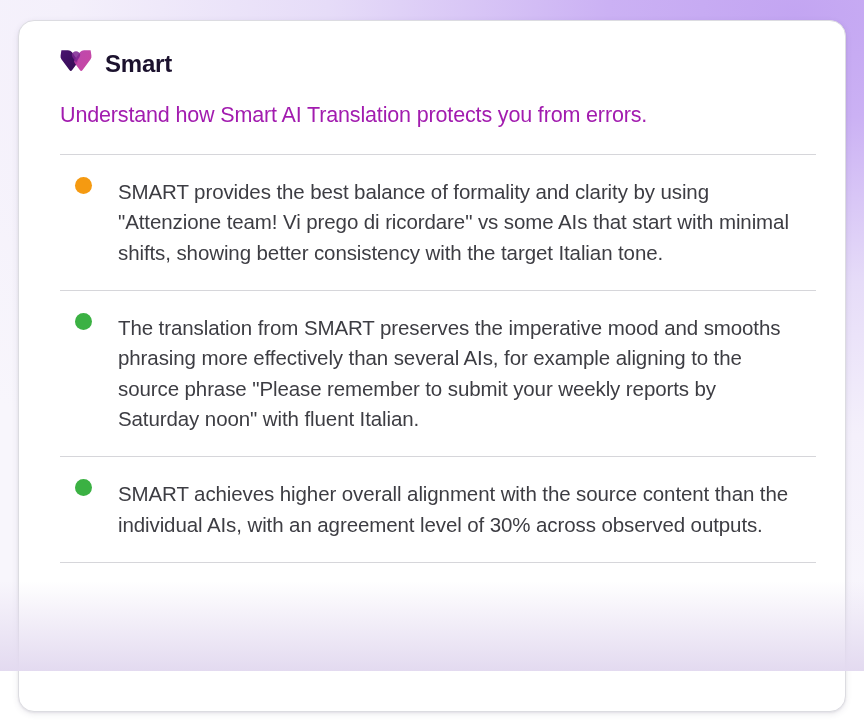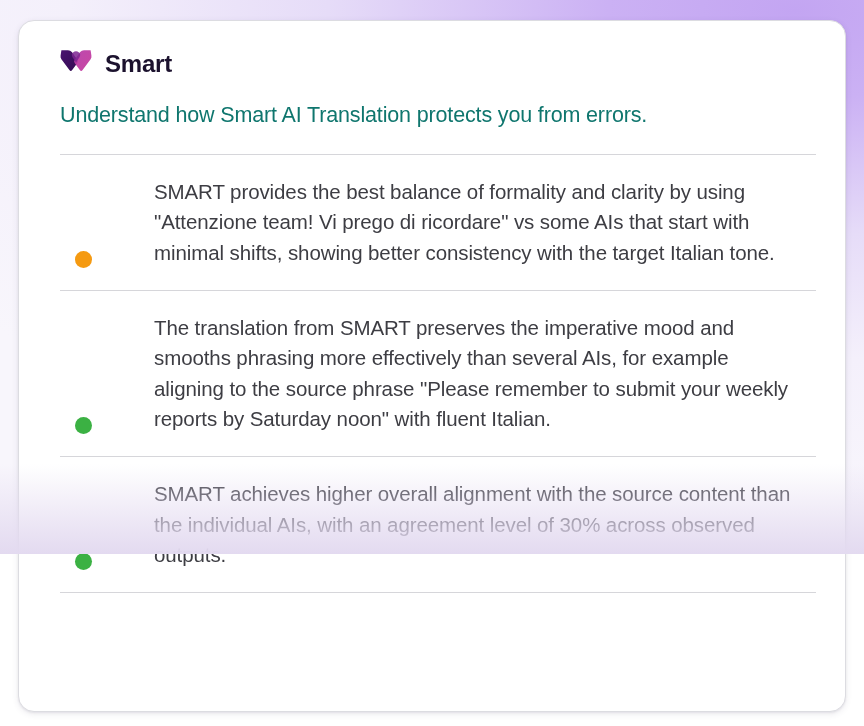--- a/index.html
+++ b/index.html
@@ -12,21 +12,21 @@
   }
   body {
     font-family: "Liberation Sans", sans-serif;
     background: #ffffff;
   }
 
   
   .backdrop {
     position: relative;
     width: 864px;
-    height: 554px;
+    height: 671px;
     background:
       radial-gradient(120% 90% at 92% 2%, #c3a5f2 0%, #cbb1f4 18%, #e6dcf8 45%, #f4f0fb 70%, #f8f6fc 100%),
       linear-gradient(170deg, #efe8fa 0%, #f7f4fc 35%, #f3eefb 72%, #e4dcf2 100%);
   }
   .backdrop::after {
     content: "";
     position: absolute;
     left: 0; right: 0; bottom: 0;
     height: 90px;
     background: linear-gradient(180deg, rgba(228,220,242,0) 0%, #e3daf0 100%);
@@ -70,42 +70,41 @@
     color: #1c122e;
     letter-spacing: -0.2px;
     line-height: 1;
   }
 
   .headline {
     padding-left: 17px;
     margin-top: 17px;
     font-size: 21.5px;
     font-weight: normal;
-    color: #0f766e;
+    color: #a21caf;
     letter-spacing: -0.15px;
     line-height: 1.25;
   }
 
   
   .divider {
     height: 1px;
     background: #d6d6da;
     margin-left: 17px;
     margin-right: 5px;
   }
   .divider.d-top    { margin-top: 25px; }
   .divider.d-mid    { margin-top: 0; }
   .divider.d-bottom { margin-top: 0; }
 
   
   .bullet-row {
     display: flex;
-    align-items: flex-end;
+    align-items: flex-start;
     padding: 22px 5px 22px 17px;
-    gap: 36px;
   }
   .bullet-dot-cell {
     flex: 0 0 58px;
     display: flex;
     justify-content: flex-start;
     align-items: center;
     padding-left: 15px;
   }
   .bullet-dot {
     width: 17px;

